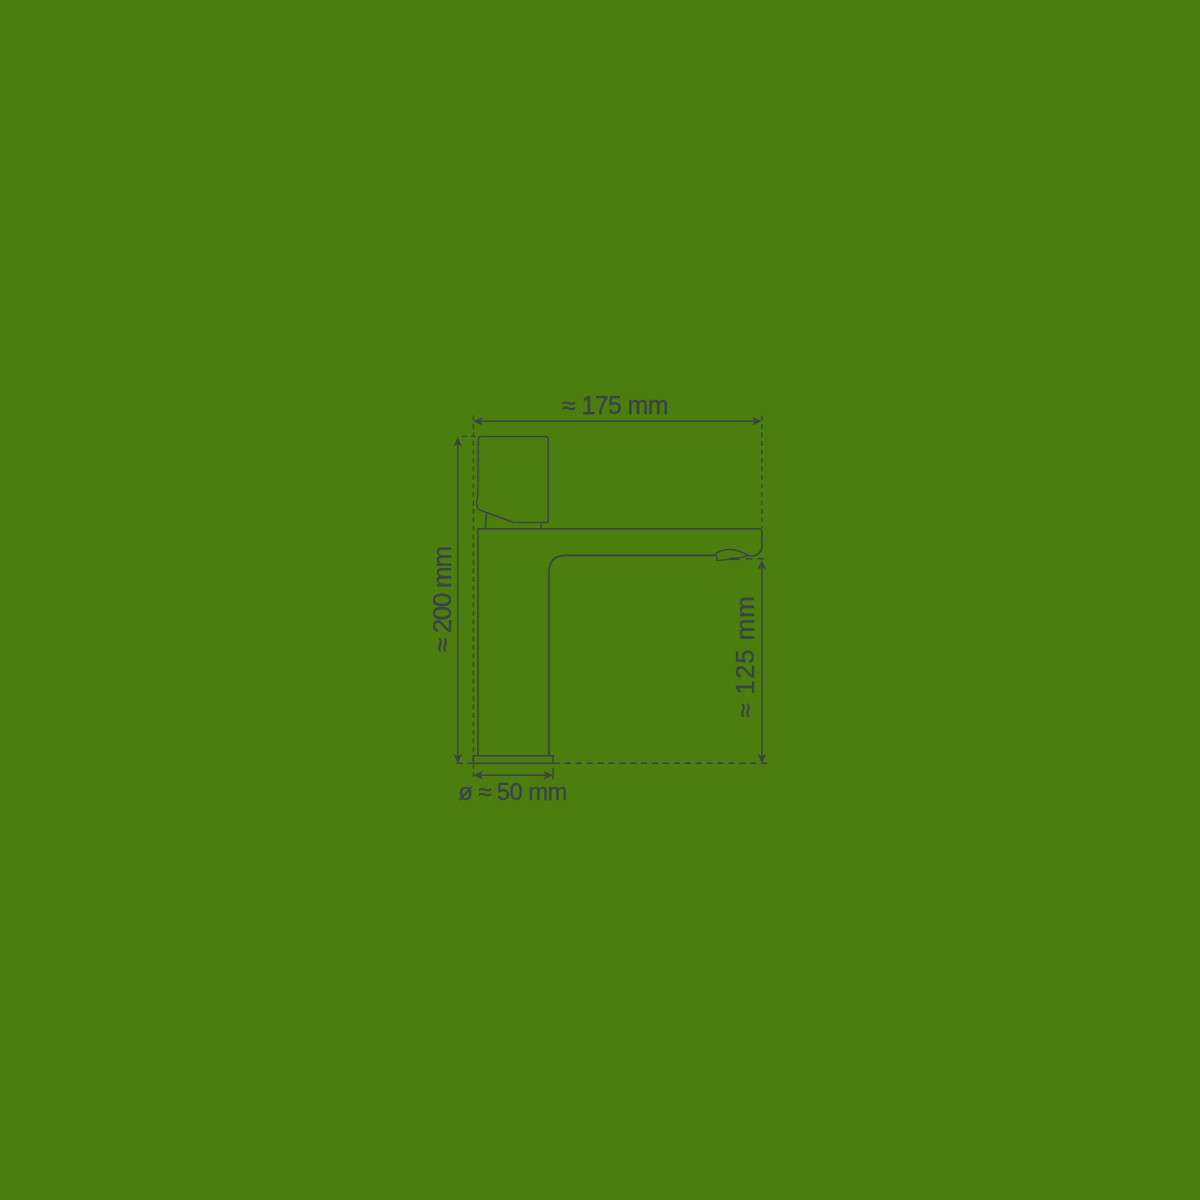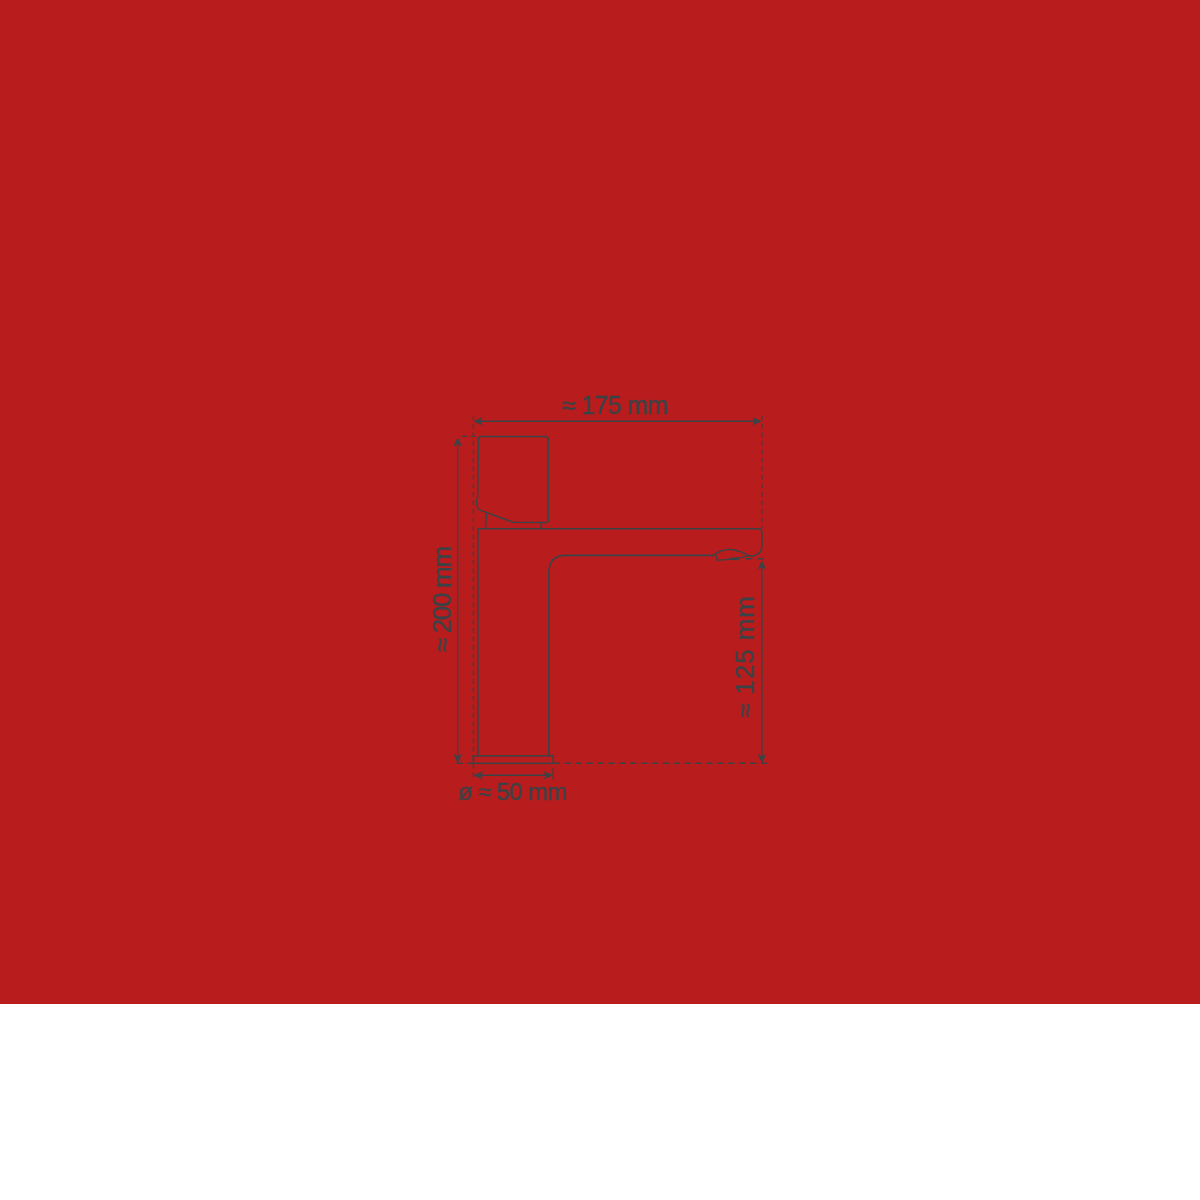--- a/index.html
+++ b/index.html
@@ -1,16 +1,16 @@
 <!DOCTYPE html>
 <html><head>
 <meta charset="utf-8">
 <style>
   html,body{margin:0;padding:0;background:#ffffff;}
-  .page{width:1200px;height:1004px;position:relative;background:#b91c1c;}
+  .page{width:1200px;height:1200px;position:relative;background:#4d7c0f;}
   text{font-family:"Liberation Sans",sans-serif;fill:#3a4347;}
 </style>
 </head>
 <body>
 <div class="page">
 <svg width="1200" height="1200" viewBox="0 0 1200 1200" fill="none" stroke-linecap="butt">
 <g stroke="#3b4347" stroke-width="1.5">
 
   <path d="M 481.0 436.6 L 545.2 436.6 Q 548.2 436.6 548.2 439.6 L 548.2 521.0 Q 548.2 522.4 546.6 522.4 L 513.2 522.3 L 479.4 509.9 C 476.6 508.6 475.8 501.0 477.7 497.2 L 478.4 439.6 Q 478.4 436.6 481.0 436.6 Z"></path>
 

